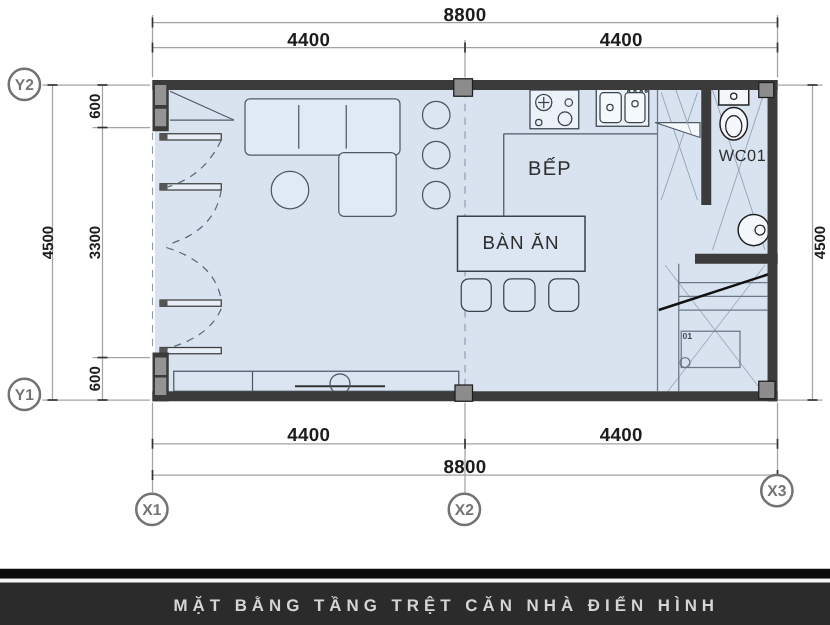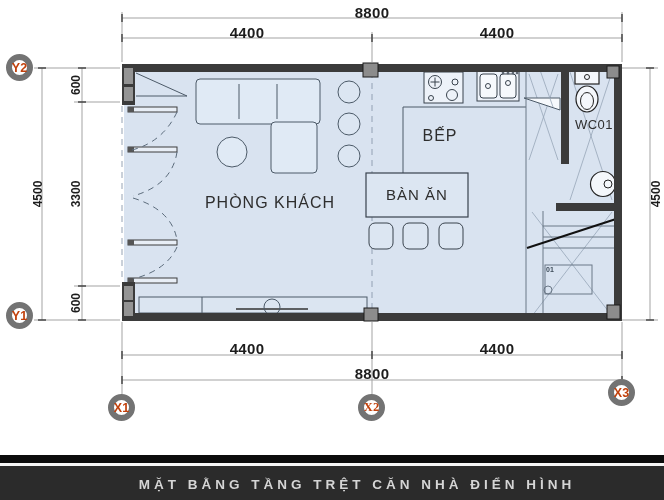--- a/index.html
+++ b/index.html
@@ -5,22 +5,22 @@
   html,body{margin:0;padding:0;background:#fff;}
   .stage{position:relative;width:664px;height:500px;background:#fff;overflow:hidden;
          font-family:"Liberation Sans",sans-serif;}
   .stage svg{position:absolute;left:0;top:0;}
   .txt{position:absolute;color:#1c1c1c;}
   .dim-h{font-size:15px;font-weight:600;text-align:center;letter-spacing:.3px;}
   .dim-v{font-size:12px;font-weight:600;text-align:center;transform:rotate(-90deg);transform-origin:center;}
   .room-label{font-size:16px;font-weight:500;color:#2e2e2e;text-align:center;letter-spacing:1px;}
   .room-label.small{font-size:13px;letter-spacing:.5px;text-align:center;}
   .room-label.lower{font-size:14px;letter-spacing:.5px;}
-  .bubble{position:absolute;width:27px;height:27px;border:6px solid #737373;border-radius:50%;
-          background:#fff;color:#c2410c;font-size:12.5px;font-weight:600;
+  .bubble{position:absolute;width:27px;height:27px;border:2px solid #737373;border-radius:50%;
+          background:#fff;color:#737373;font-size:12.5px;font-weight:600;
           display:flex;align-items:center;justify-content:center;box-sizing:border-box;}
   .step-num{font-size:7px;font-weight:600;color:#3c4a58;}
   .caption-wrap{position:absolute;left:0;top:455px;width:664px;height:45px;}
   .cap-black{height:8px;background:#0c0c0c;}
   .cap-white{height:3px;background:#f5f5f5;}
   .cap-bar{height:36px;background:#2b2b2b;display:flex;align-items:center;justify-content:center;
            padding-left:50px;box-sizing:border-box;}
   .cap-text{color:#d5d5d5;font-size:13.5px;font-weight:600;letter-spacing:4px;white-space:nowrap;}
 </style>
 </head>
@@ -226,30 +226,29 @@
   <div class="txt dim-h" style="left:372px;top:24px;width:250px;">4400</div>
   <div class="txt dim-h" style="left:122px;top:340px;width:250px;">4400</div>
   <div class="txt dim-h" style="left:372px;top:340px;width:250px;">4400</div>
   <div class="txt dim-h" style="left:122px;top:365px;width:500px;">8800</div>
   <div class="txt dim-v" style="left:16px;top:187px;width:44px;">4500</div>
   <div class="txt dim-v" style="left:56px;top:78px;width:40px;">600</div>
   <div class="txt dim-v" style="left:56px;top:187px;width:40px;">3300</div>
   <div class="txt dim-v" style="left:56px;top:296px;width:40px;">600</div>
   <div class="txt dim-v" style="left:634px;top:187px;width:44px;">4500</div>
 
-  <div class="txt room-label" style="left:170px;top:194px;width:200px;">PHÒNG KHÁCH</div>
   <div class="txt room-label" style="left:400px;top:127px;width:80px;">BẾP</div>
   <div class="txt room-label" style="left:366px;top:186px;width:102px;font-size:15px;">BÀN ĂN</div>
   <div class="txt room-label small" style="left:566px;top:117px;width:56px;">WC01</div>
   <div class="txt step-num" style="left:546px;top:266px;">01</div>
 
   <div class="bubble" style="left:6px;top:54px;">Y2</div>
   <div class="bubble" style="left:6px;top:302px;">Y1</div>
   <div class="bubble" style="left:108px;top:394px;">X1</div>
-  <div class="bubble" style="left:358px;top:394px;font-family:Liberation Serif, serif;">X2</div>
+  <div class="bubble" style="left:358px;top:394px;">X2</div>
   <div class="bubble" style="left:608px;top:379px;">X3</div>
 
   <div class="caption-wrap">
     <div class="cap-black"></div>
     <div class="cap-white"></div>
     <div class="cap-bar">
       <span class="cap-text">MẶT BẰNG TẦNG TRỆT CĂN NHÀ ĐIỂN HÌNH</span>
     </div>
   </div>
 

